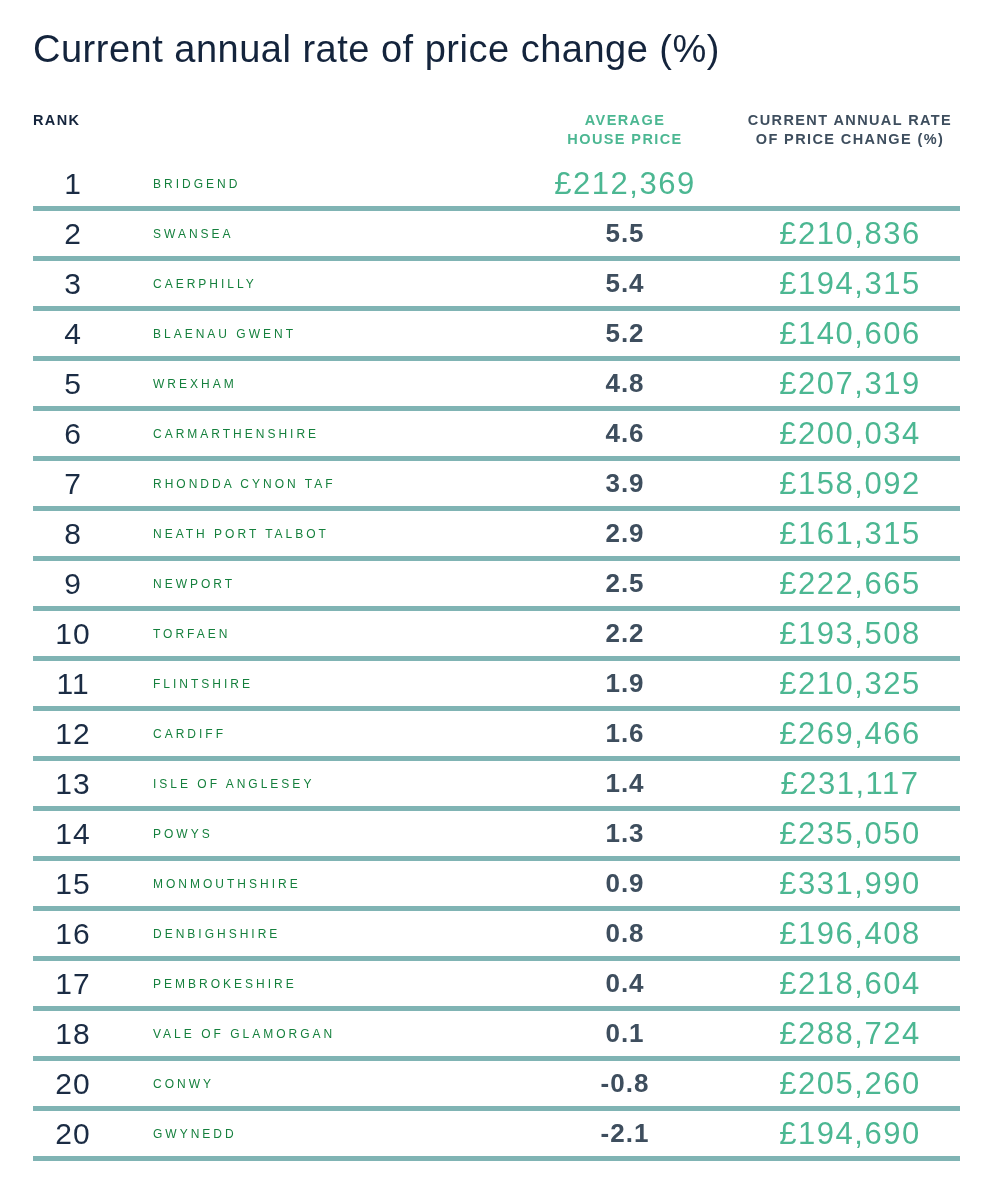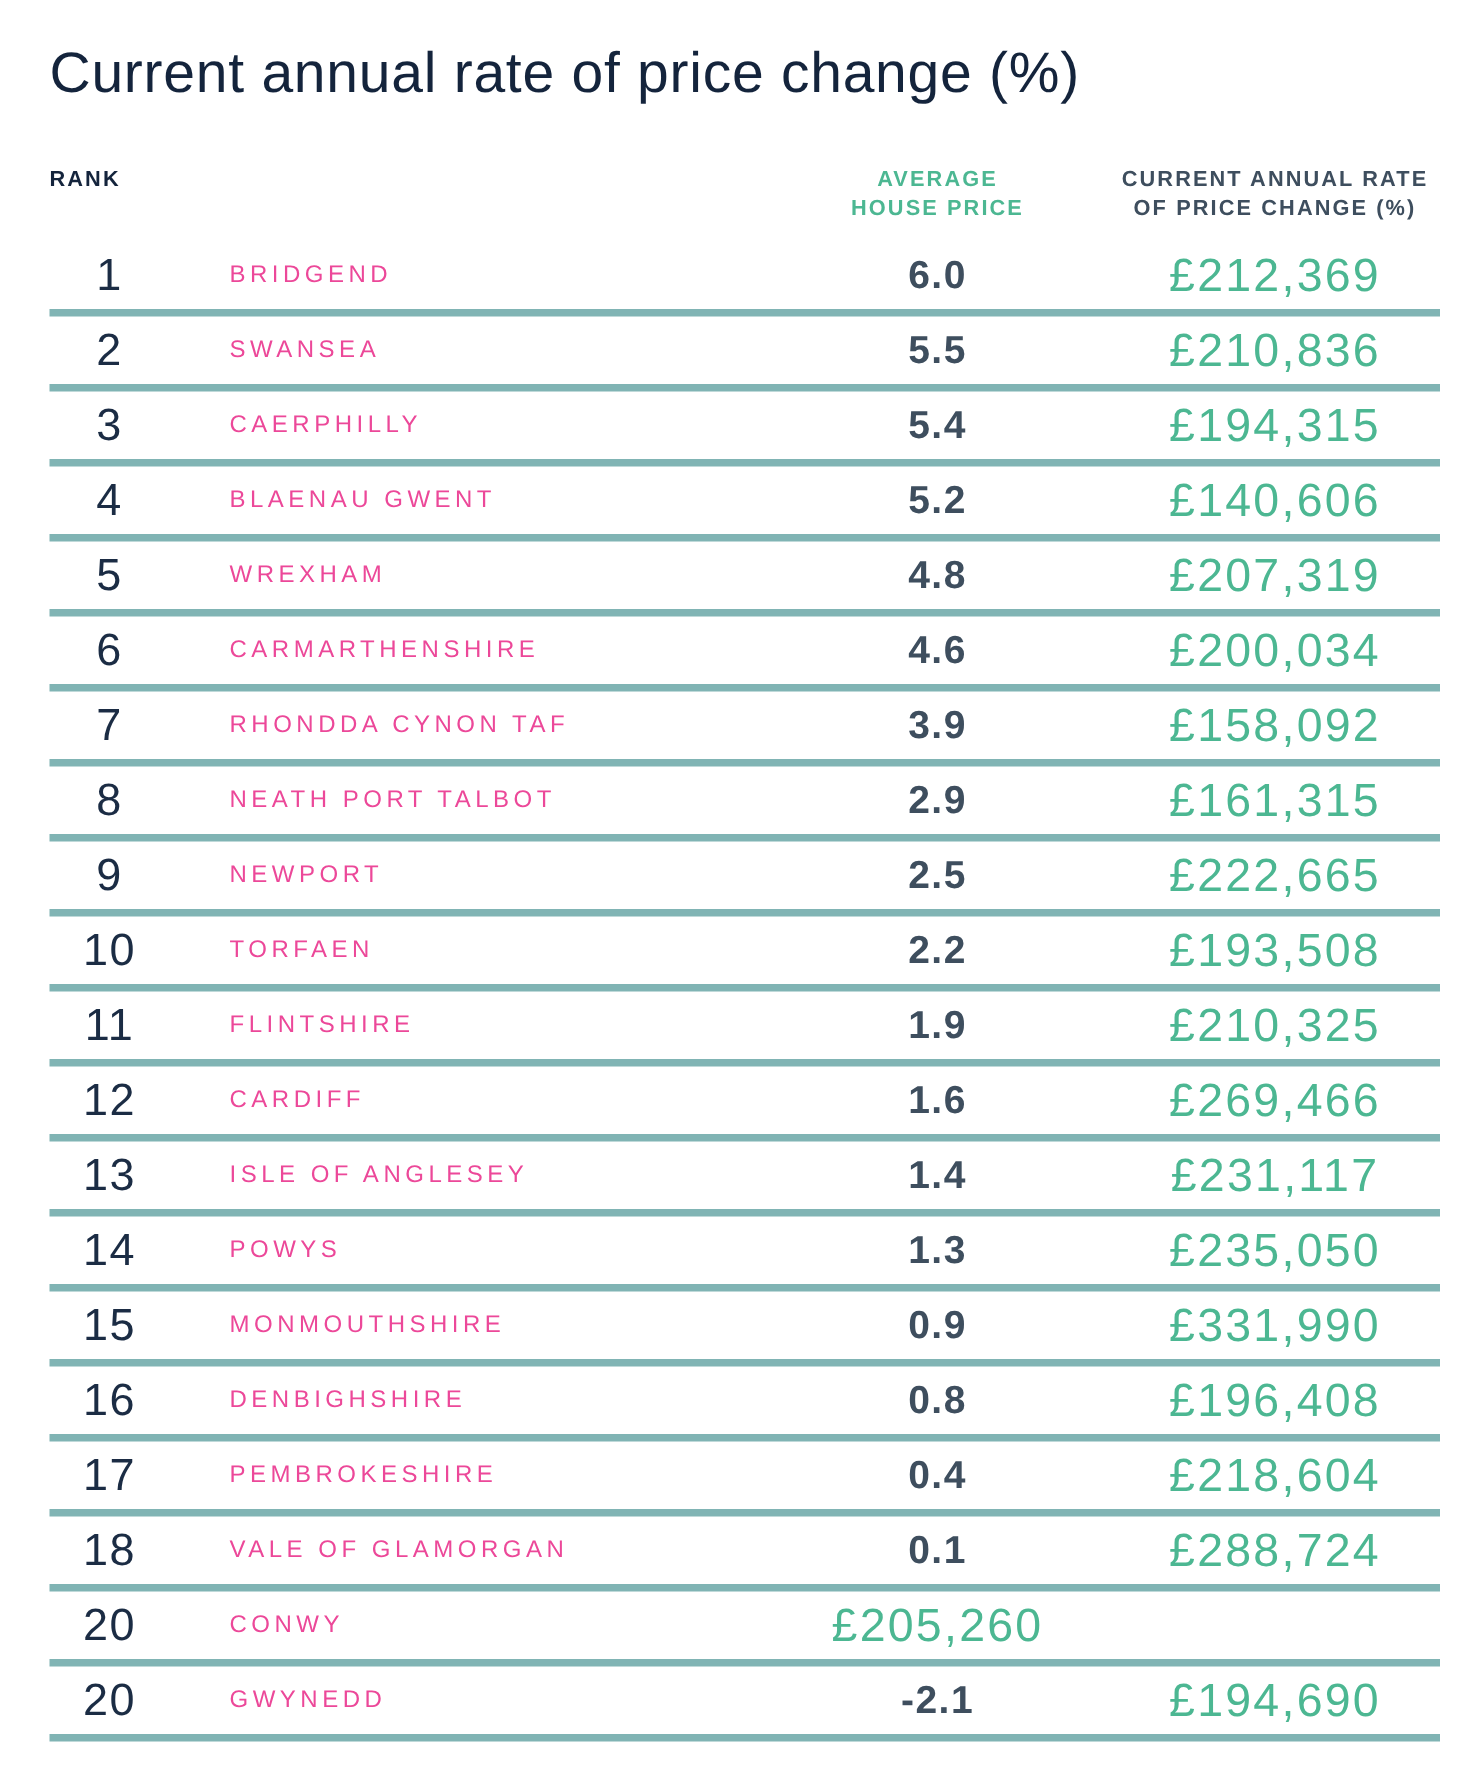--- a/index.html
+++ b/index.html
@@ -61,23 +61,23 @@
   }
   .c-rank {
     font-size: 30px;
     font-weight: 400;
     color: #1b2c44;
     text-align: center;
     letter-spacing: 1px;
   }
   .c-name {
     padding-left: 40px;
-    font-size: 16px;
+    font-size: 12px;
     letter-spacing: 3px;
-    color: #ec4899;
+    color: #15803d;
   }
   .c-rate {
     text-align: center;
     font-size: 26px;
     font-weight: bold;
     color: #3e4e5e;
     letter-spacing: 1px;
   }
   .c-price {
     text-align: center;
@@ -105,21 +105,20 @@
       <div class="hcell h-rate">
         <span>CURRENT ANNUAL RATE</span>
         <span>OF PRICE CHANGE (%)</span>
       </div>
     </div>
 
     <div class="table-body">
   <div class="grid row">
     <div class="c-rank">1</div>
     <div class="c-name">BRIDGEND</div>
-    <div class="c-rate">6.0</div>
     <div class="c-price">£212,369</div>
   </div>
 
   <div class="grid row">
     <div class="c-rank">2</div>
     <div class="c-name">SWANSEA</div>
     <div class="c-rate">5.5</div>
     <div class="c-price">£210,836</div>
   </div>
 
@@ -231,20 +230,21 @@
   <div class="grid row">
     <div class="c-rank">18</div>
     <div class="c-name">VALE OF GLAMORGAN</div>
     <div class="c-rate">0.1</div>
     <div class="c-price">£288,724</div>
   </div>
 
   <div class="grid row">
     <div class="c-rank">20</div>
     <div class="c-name">CONWY</div>
+    <div class="c-rate">-0.8</div>
     <div class="c-price">£205,260</div>
   </div>
 
   <div class="grid row">
     <div class="c-rank">20</div>
     <div class="c-name">GWYNEDD</div>
     <div class="c-rate">-2.1</div>
     <div class="c-price">£194,690</div>
   </div>
 </div>

